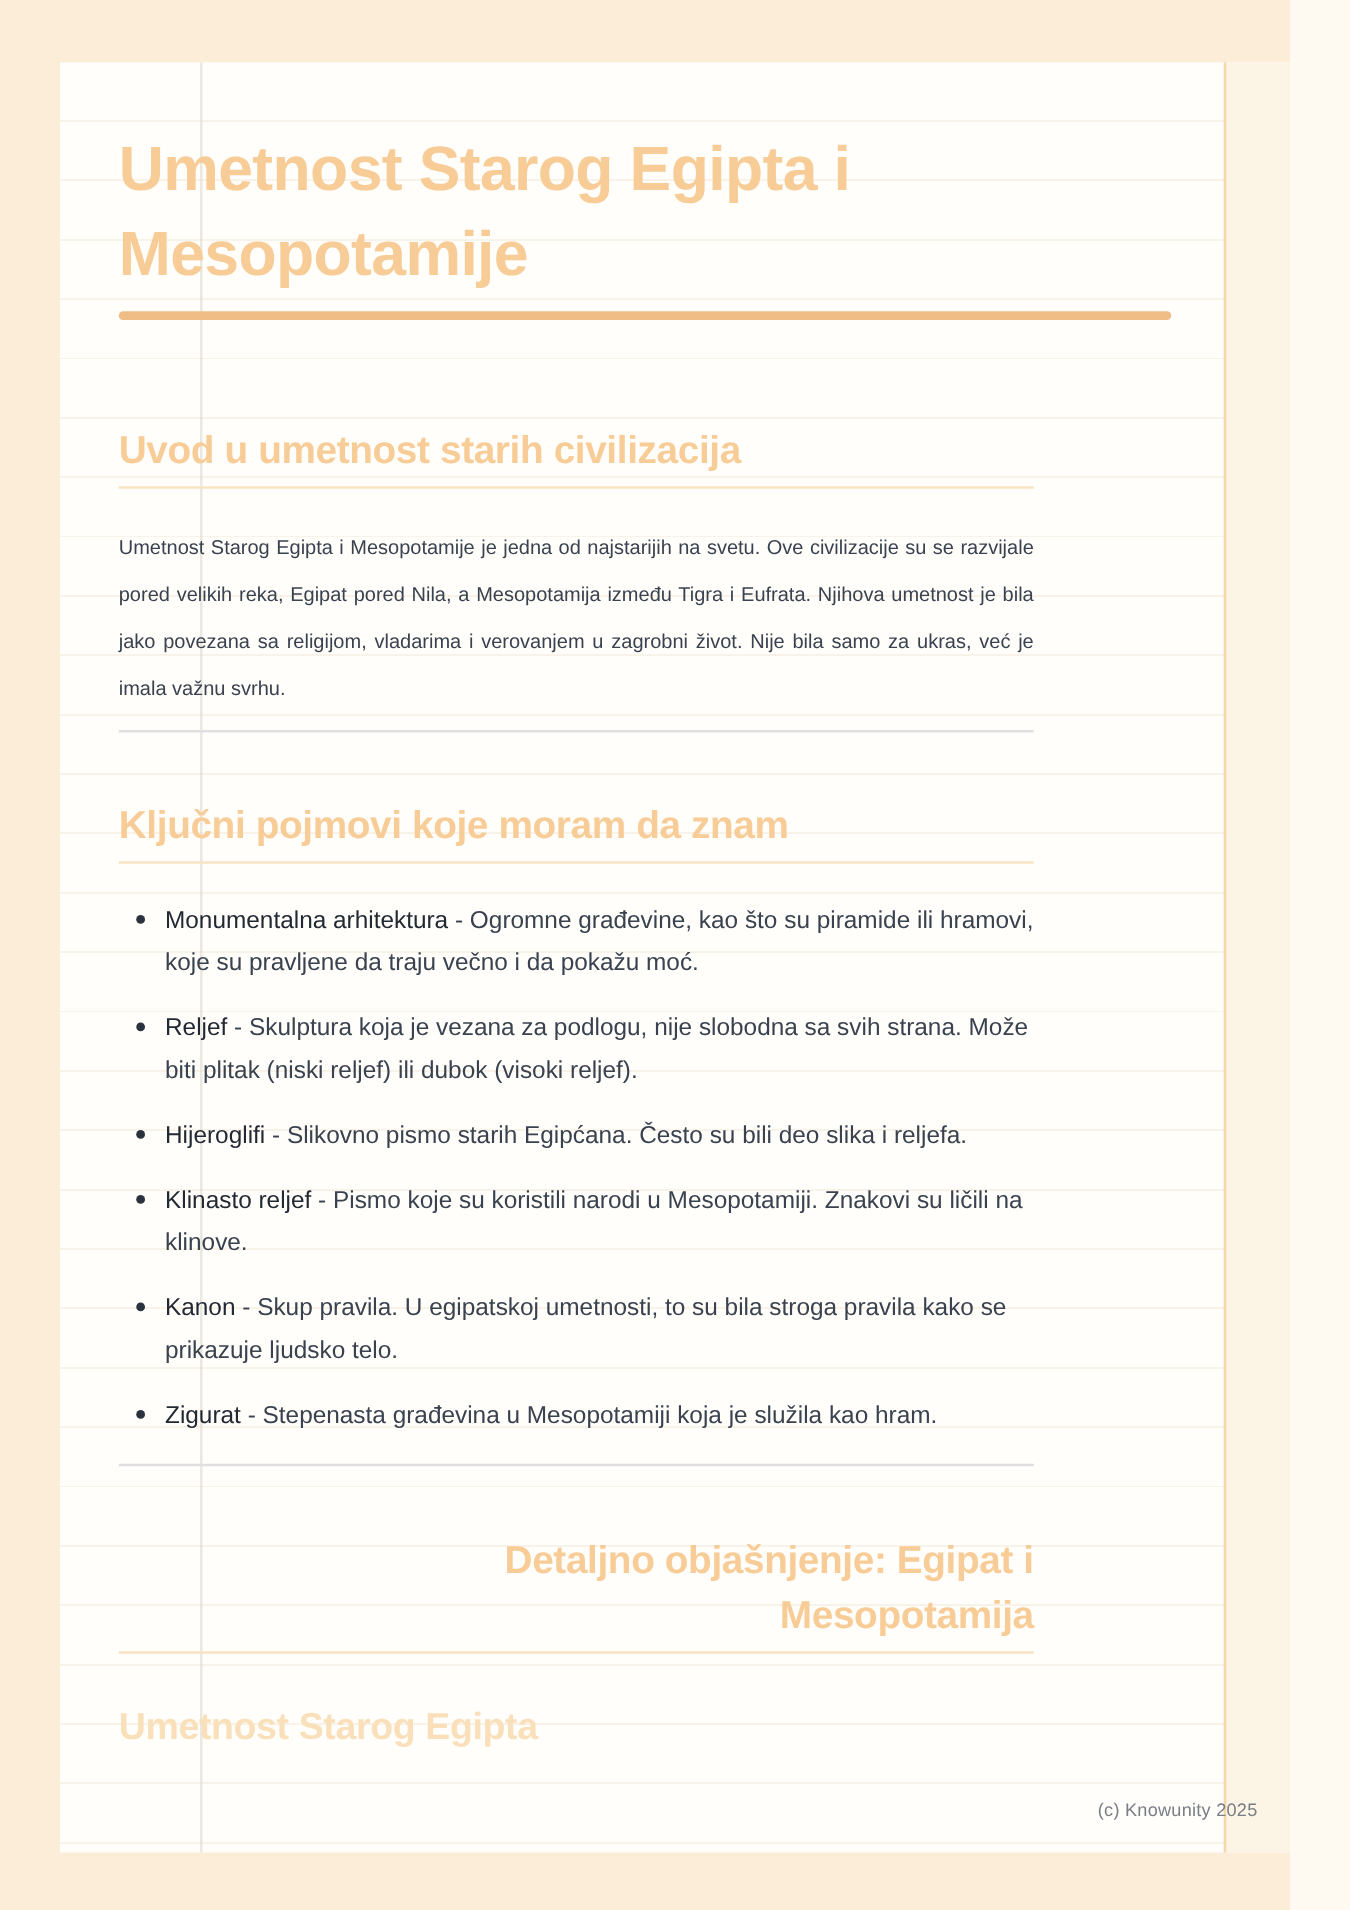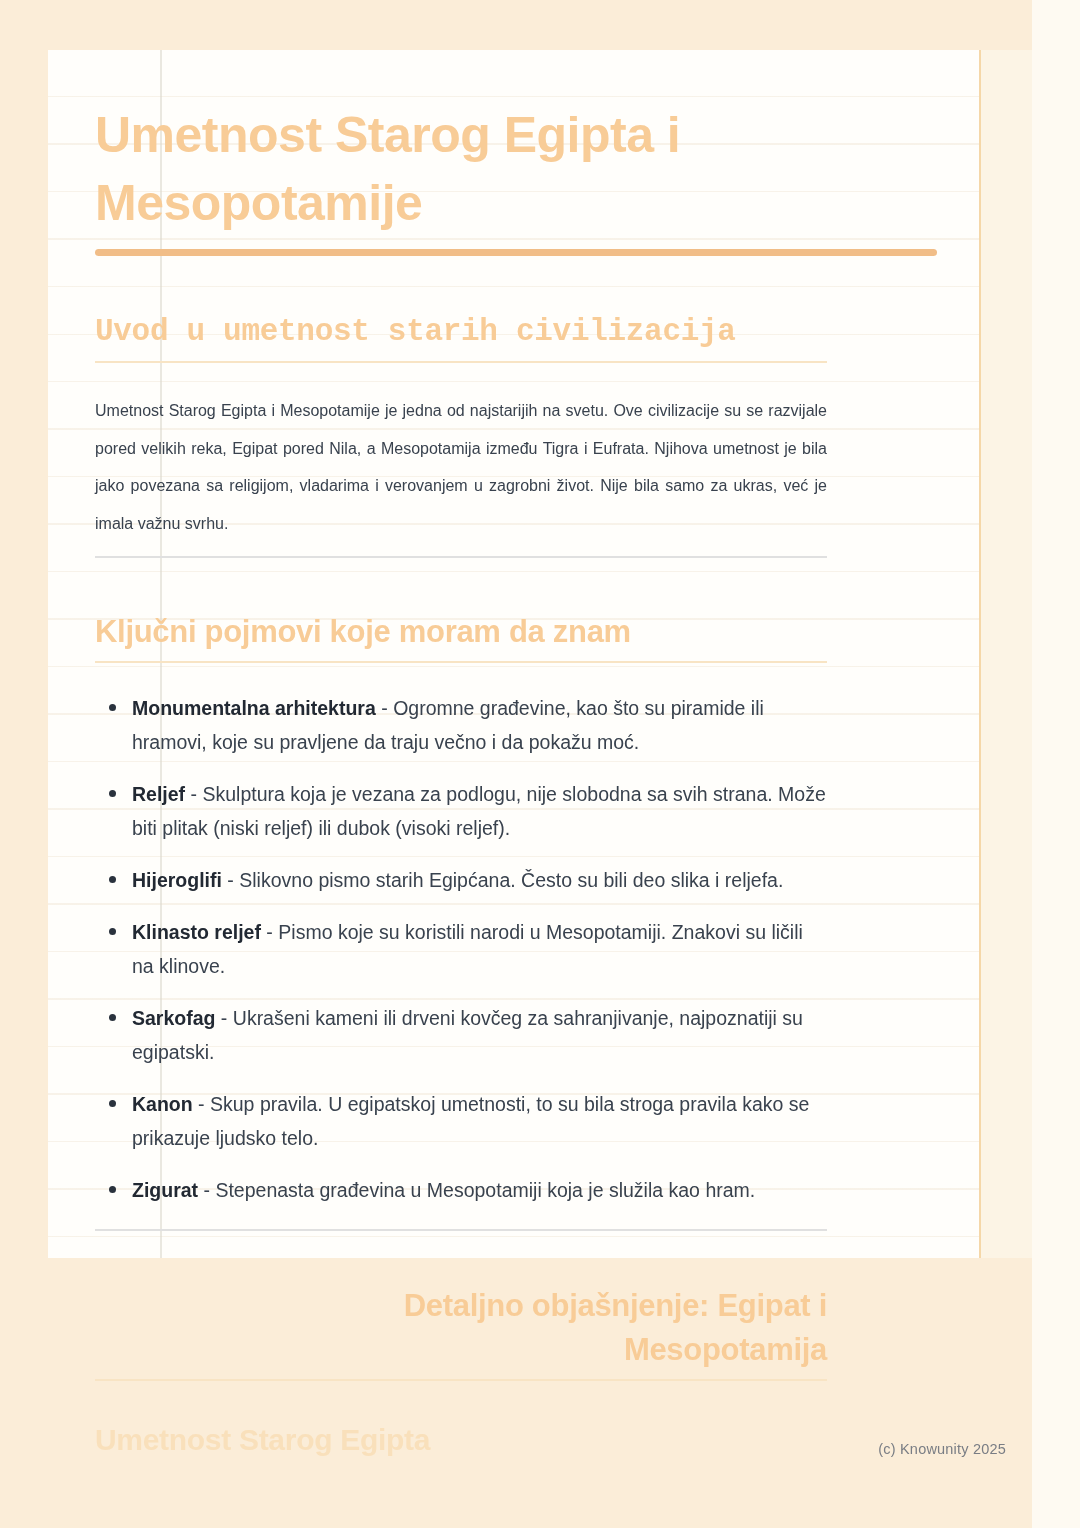--- a/index.html
+++ b/index.html
@@ -8,21 +8,21 @@
     position:relative;
     background:#FBEDD8;
     font-family:"Liberation Sans","DejaVu Sans",sans-serif;
     overflow:hidden;
   }
   .outer-right {
     position:absolute; top:0; bottom:0; left:1032px; width:48px;
     background:#FEFAF2;
   }
   .sheet {
-    position:absolute; left:48px; top:50px; width:984px; height:1208px;
+    position:absolute; left:48px; top:50px; width:984px; height:1432px;
     background:#FFFEFB;
   }
   
   .sheet::before {
     content:''; position:absolute; inset:0; z-index:0;
     background:repeating-linear-gradient(180deg,
       transparent 0px, transparent 46px,
       rgba(223,201,168,0.22) 46px, rgba(223,201,168,0.22) 47.5px);
   }
   .margin-strip {
@@ -44,42 +44,42 @@
   }
   .title-rule {
     width:842px; height:7px; margin-top:12px;
     background:#F1BD87; border-radius:4px;
   }
   h2.section-heading {
     font-size:31px; line-height:44px; font-weight:700; letter-spacing:-0.3px;
     color:#F8CC97; white-space:pre-line;
     border-bottom:2px solid #F8E4C4; padding-bottom:7px;
   }
-  h2.mt-a { margin-top:54px;font-family:Liberation Mono, monospace; }
+  h2.mt-a { margin-top:82px; }
   h2.mt-b { margin-top:52px; }
   h2.mt-c { margin-top:53px;text-align:right; }
   p.body-paragraph {
     margin-top:29px;
     font-size:16px; line-height:37.5px; color:#39424E;
     text-align:justify;
   }
   .section-divider { height:2px; background:#E0E0E0; border:none; }
   .divider-1 { margin-top:14px; }
   .divider-2 { margin-top:22px; }
   ul.terms-list { margin-top:28px; list-style:none; }
   ul.terms-list li {
     position:relative; padding-left:37px;
     font-size:19.5px; line-height:34px; color:#39424E;
   }
   ul.terms-list li + li { margin-top:18px; }
   ul.terms-list li::before {
     content:''; position:absolute; left:14px; top:13px;
     width:7px; height:7px; border-radius:50%; background:#2A323D;
   }
-  ul.terms-list li strong { font-weight:700; color:#222933; }
+  ul.terms-list li strong { font-weight:400; color:#222933; }
   h3.sub-heading {
     margin-top:42px;
     font-size:30px; line-height:34px; font-weight:700; letter-spacing:-0.3px;
     color:#F9E0BB;
   }
   .watermark {
     position:absolute; top:1441px; right:74px; z-index:5;
     font-size:14.5px; color:#797D84; letter-spacing:0.2px;
   }
 </style>
@@ -110,23 +110,20 @@
         <li>
     <strong>Reljef</strong><span> - </span><span>Skulptura koja je vezana za podlogu, nije slobodna sa svih strana. Može biti plitak (niski reljef) ili dubok (visoki reljef).</span>
   </li>
         <li>
     <strong>Hijeroglifi</strong><span> - </span><span>Slikovno pismo starih Egipćana. Često su bili deo slika i reljefa.</span>
   </li>
         <li>
     <strong>Klinasto reljef</strong><span> - </span><span>Pismo koje su koristili narodi u Mesopotamiji. Znakovi su ličili na klinove.</span>
   </li>
         <li>
-    <strong>Sarkofag</strong><span> - </span><span>Ukrašeni kameni ili drveni kovčeg za sahranjivanje, najpoznatiji su egipatski.</span>
-  </li>
-        <li>
     <strong>Kanon</strong><span> - </span><span>Skup pravila. U egipatskoj umetnosti, to su bila stroga pravila kako se prikazuje ljudsko telo.</span>
   </li>
         <li>
     <strong>Zigurat</strong><span> - </span><span>Stepenasta građevina u Mesopotamiji koja je služila kao hram.</span>
   </li>
       </ul>
 
     <hr class="section-divider divider-2">
 
     <h2 class="section-heading mt-c">Detaljno objašnjenje: Egipat i

